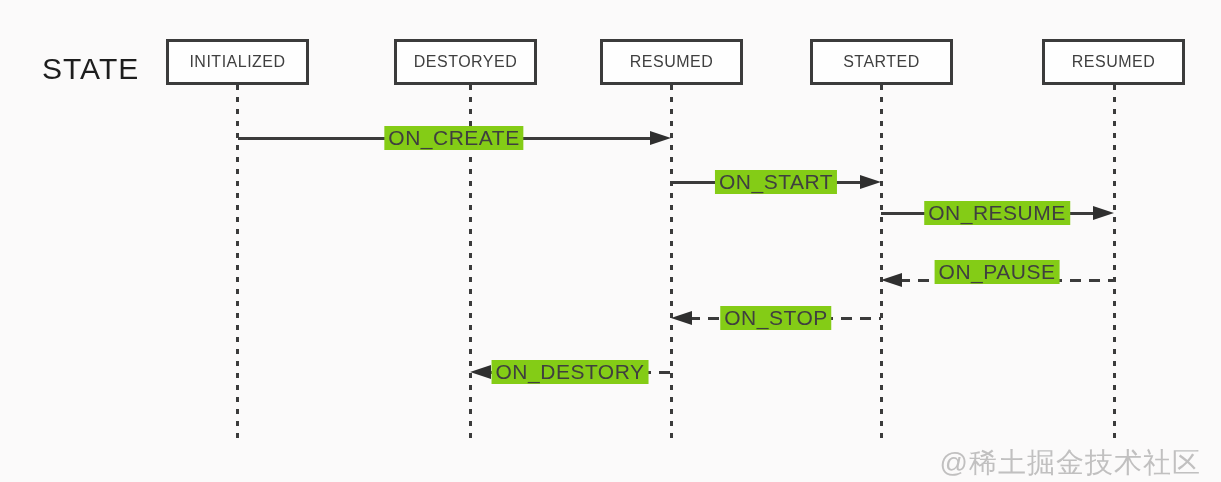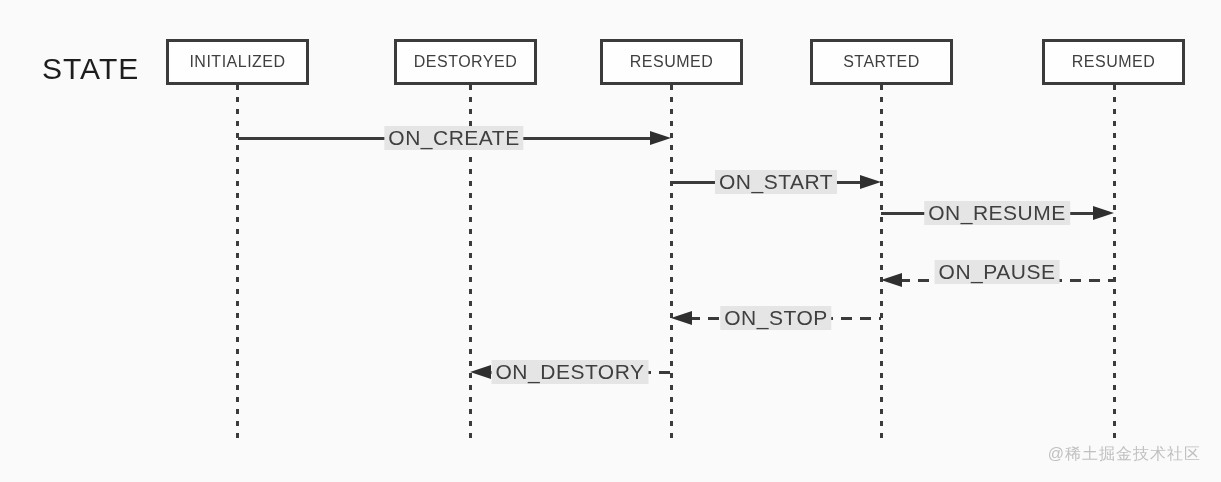--- a/index.html
+++ b/index.html
@@ -58,30 +58,30 @@
     border-bottom: 7px solid transparent;
   }
   .arrow-head.right { border-left: 21px solid #2f2f2f; }
   .arrow-head.left  { border-right: 21px solid #2f2f2f; }
 
   .arrow-label {
     position: absolute;
     transform: translate(-50%, -50%);
     font-size: 21px;
     color: #3f3f3f;
-    background: #e5e5e5;
+    background: #84cc16;
     padding: 0 4px;
     white-space: nowrap;
     letter-spacing: 0.5px;
   }
 
   .watermark {
     position: absolute;
     right: 20px; top: 444px;
-    font-size: 16px;
+    font-size: 28px;
     color: #c1c0c0;
     letter-spacing: 1px;
   }
 </style>
 </head>
 <body>
 
 <div class="canvas">
 
   <div class="row-label" id="state-label">STATE</div>

